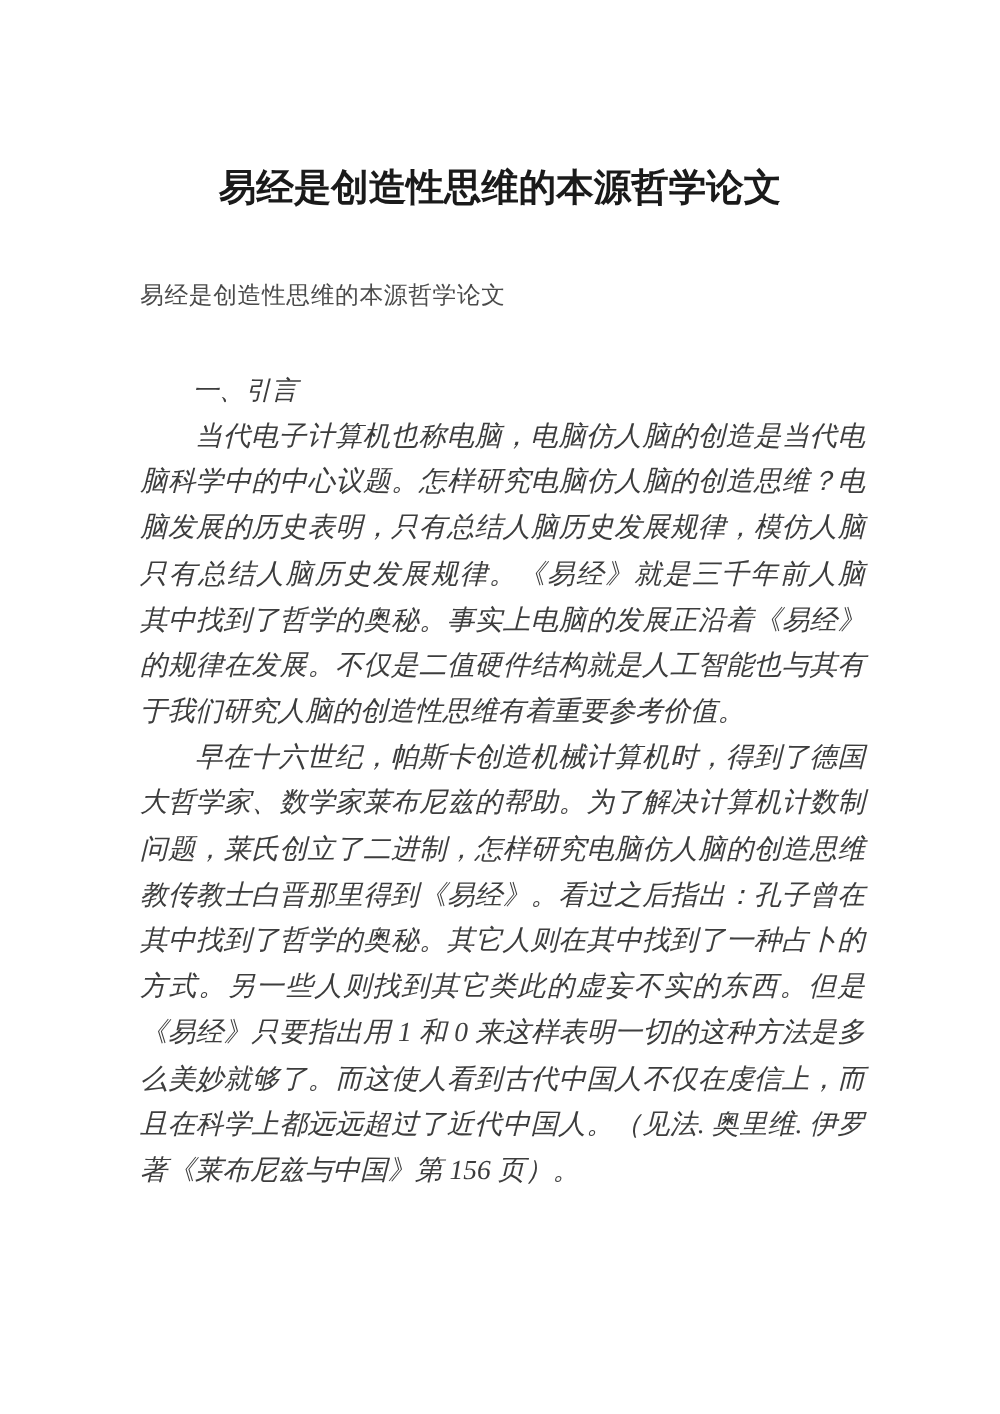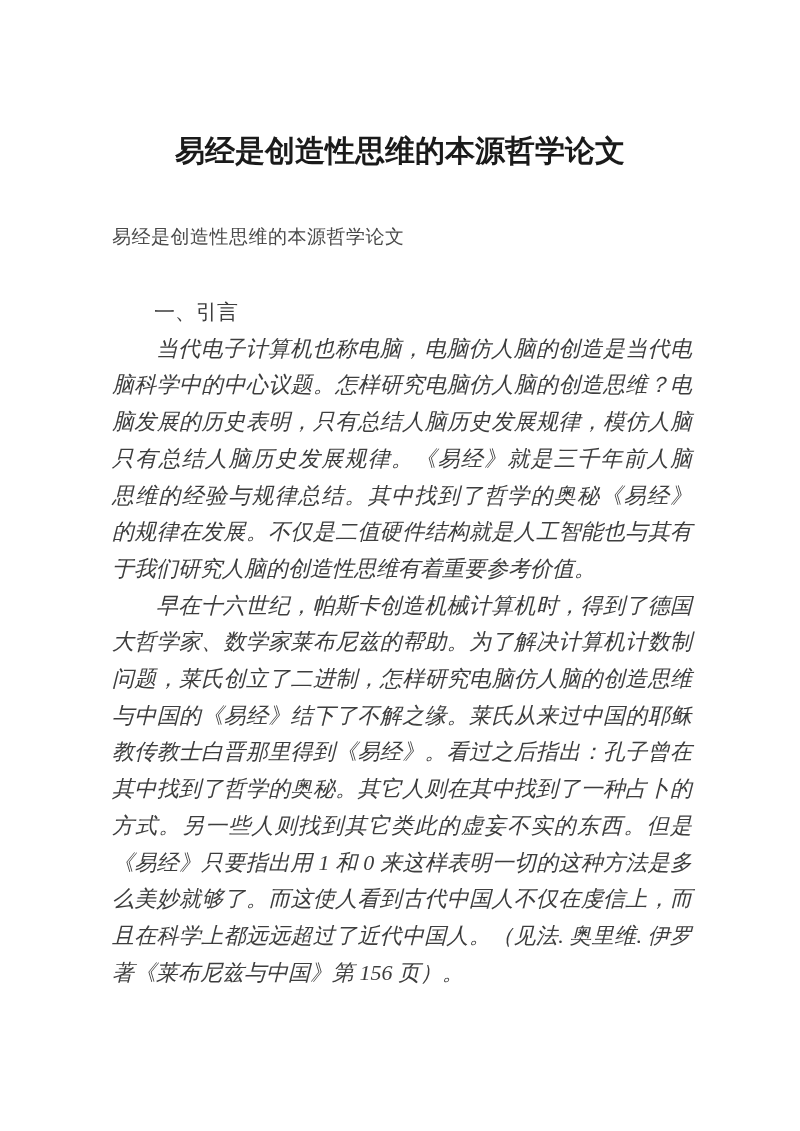--- a/index.html
+++ b/index.html
@@ -36,20 +36,21 @@
     width: 580px;
     margin: 44px 0 0 112px;
     color: #3d3d3d;
   }
   .section-heading {
     margin: 0;
     font-size: 21px;
     line-height: 36.7px;
     text-indent: 2em;
     color: #3d3d3d;
+    font-style: italic;
   }
   .paragraph {
     margin: 0;
   }
   .line {
     font-size: 22px;
     line-height: 36.7px;
     color: #3d3d3d;
     white-space: nowrap;
     text-align: justify;
@@ -75,29 +76,28 @@
 
   <div class="doc-body">
     <p class="section-heading">一、引言</p>
 
     <div>
         <div class="paragraph">
           <div class="line first">当代电子计算机也称电脑，电脑仿人脑的创造是当代电</div>
           <div class="line">脑科学中的中心议题。怎样研究电脑仿人脑的创造思维？电</div>
           <div class="line">脑发展的历史表明，只有总结人脑历史发展规律，模仿人脑</div>
           <div class="line">只有总结人脑历史发展规律。《易经》就是三千年前人脑</div>
-          <div class="line">思维的经验与规律总结。其中找到了哲学的奥秘《易经》</div>
+          <div class="line">其中找到了哲学的奥秘。事实上电脑的发展正沿着《易经》</div>
           <div class="line">的规律在发展。不仅是二值硬件结构就是人工智能也与其有</div>
           <div class="line last">于我们研究人脑的创造性思维有着重要参考价值。</div>
         </div>
         <div class="paragraph">
           <div class="line first">早在十六世纪，帕斯卡创造机械计算机时，得到了德国</div>
           <div class="line">大哲学家、数学家莱布尼兹的帮助。为了解决计算机计数制</div>
           <div class="line">问题，莱氏创立了二进制，怎样研究电脑仿人脑的创造思维</div>
-          <div class="line">与中国的《易经》结下了不解之缘。莱氏从来过中国的耶稣</div>
           <div class="line">教传教士白晋那里得到《易经》。看过之后指出：孔子曾在</div>
           <div class="line">其中找到了哲学的奥秘。其它人则在其中找到了一种占卜的</div>
           <div class="line">方式。另一些人则找到其它类此的虚妄不实的东西。但是</div>
           <div class="line">《易经》只要指出用 1 和 0 来这样表明一切的这种方法是多</div>
           <div class="line">么美妙就够了。而这使人看到古代中国人不仅在虔信上，而</div>
           <div class="line">且在科学上都远远超过了近代中国人。（见法. 奥里维. 伊罗</div>
           <div class="line last">著《莱布尼兹与中国》第 156 页）。</div>
         </div>
       </div>
   </div>

